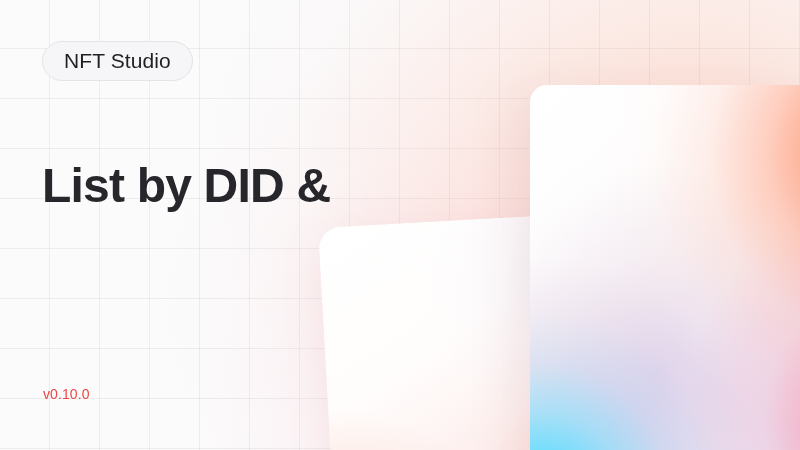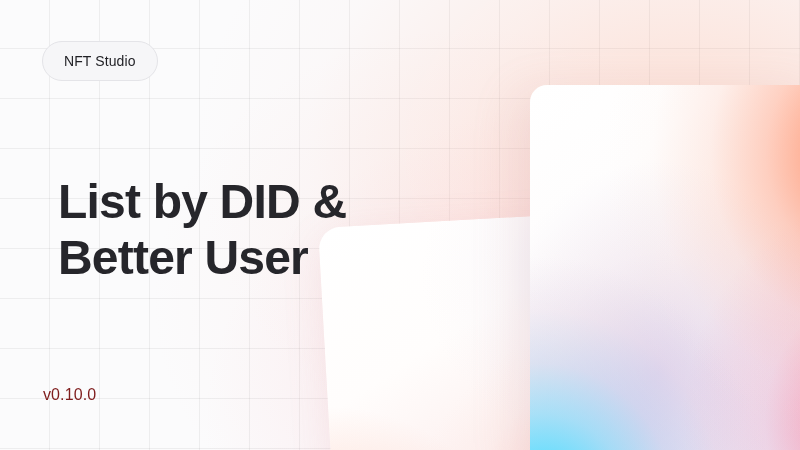--- a/index.html
+++ b/index.html
@@ -99,45 +99,45 @@
     top: 41px;
     height: 40px;
     box-sizing: border-box;
     display: flex;
     align-items: center;
     padding: 0 21px;
     border: 1px solid #e4e4e8;
     border-radius: 999px;
     background: #f6f6f8;
     color: #1f1f24;
-    font-size: 14px;
+    font-size: 21px;
     letter-spacing: 0.1px;
     white-space: nowrap;
   }
 
   .headline {
     position: absolute;
     left: 42px;
     top: 158px;
-    margin: 16px;
+    margin: 0;
     color: #26262b;
     font-size: 48px;
     font-weight: 700;
     line-height: 56px;
     letter-spacing: -0.8px;
     white-space: nowrap;
   }
   .headline .line { display: block; }
 
   .version {
     position: absolute;
     left: 43px;
     top: 386px;
-    color: #7f1d1d;
-    font-size: 16px;
+    color: #ef4444;
+    font-size: 14px;
     letter-spacing: 0.1px;
   }
 </style>
 </head>
 <body>
 
 <div id="stage">
 
   <div class="grid-layer"></div>
   <div class="bleed"></div>
@@ -148,19 +148,18 @@
   </div>
 
   <div class="content">
 
     <div class="badge">
       <span>NFT Studio</span>
     </div>
 
     <h1 class="headline">
       <span class="line">List by DID &amp;</span>
-      <span class="line">Better User</span>
     </h1>
 
     <div class="version">v0.10.0</div>
 
   </div>
 </div>
 
 </body></html>

